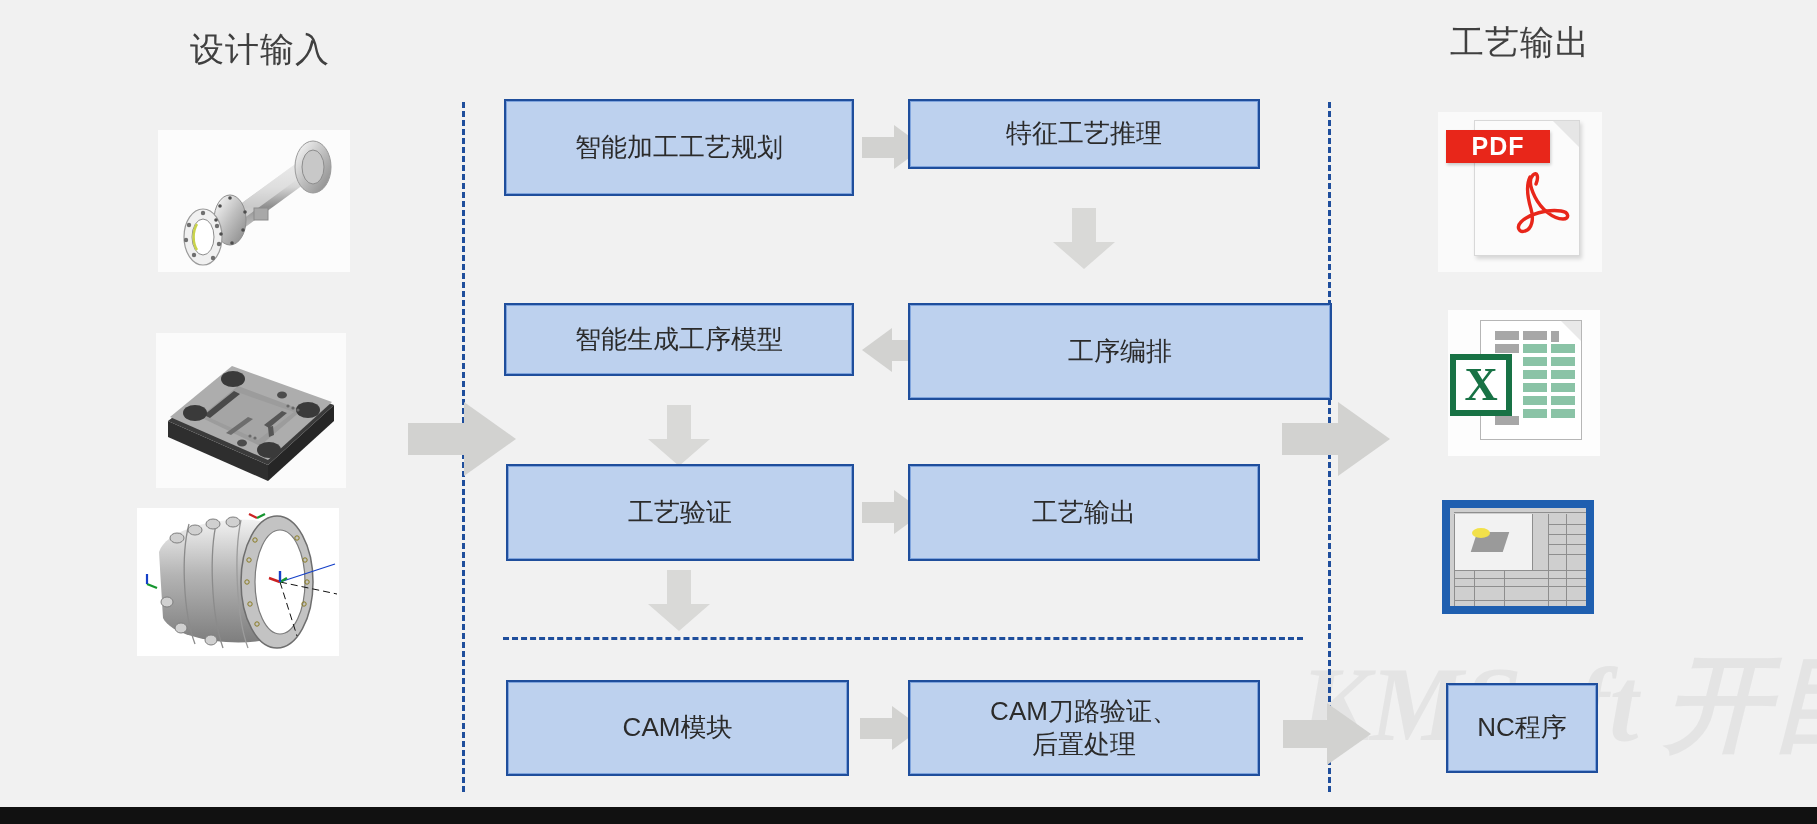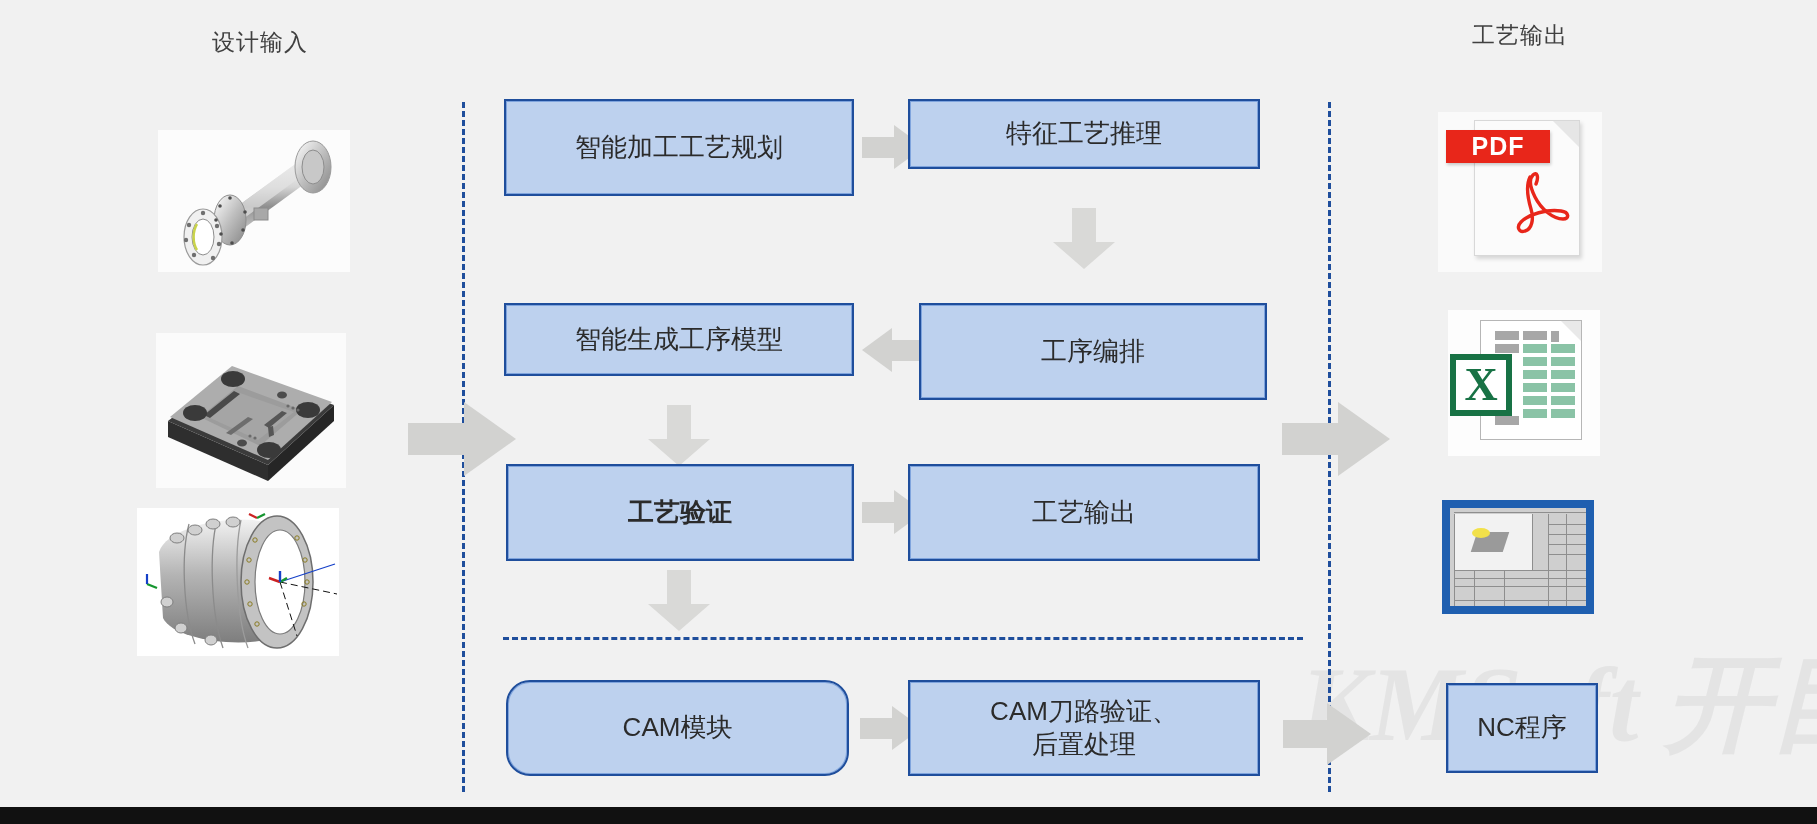--- a/index.html
+++ b/index.html
@@ -24,21 +24,21 @@
     bottom: 0;
     width: 1817px;
     height: 17px;
     background: #111111;
   }
 
   
   .col-title {
     position: absolute;
     color: #404040;
-    font-size: 23px;
+    font-size: 34px;
     letter-spacing: 1px;
     white-space: nowrap;
     text-align: center;
   }
 
   
   .watermark {
     position: absolute;
     left: 1300px;
     top: 630px;
@@ -414,47 +414,47 @@
 
   <div class="pbox" style="left:504px; top:303px; width:350px; height:73px;">智能生成工序模型</div>
 
   <div class="arrow arrow-left" style="left:862px; top:328px; width:62px; height:45px;">
     <div class="head" style="left:0; top:0;
         border-top:22px solid transparent; border-bottom:22px solid transparent;
         border-right-width:30px; border-right-color:#d2d2d0;"></div>
     <div class="shaft" style="left:30px; top:12px; width:32px; height:21px;"></div>
   </div>
 
-  <div class="pbox" style="left:908px; top:303px; width:348px; height:97px;margin-left:11px;">工序编排</div>
+  <div class="pbox" style="left:908px; top:303px; width:424px; height:97px;">工序编排</div>
 
   <div class="arrow arrow-down" style="left:648px; top:405px; width:62px; height:62px;">
     <div class="shaft" style="left:19px; top:0; width:24px; height:34px;"></div>
     <div class="head" style="left:0; top:34px;
         border-left:31px solid transparent; border-right:31px solid transparent;
         border-top-width:27px; border-top-color:#d9d9d7;"></div>
   </div>
 
-  <div class="pbox" style="left:506px; top:464px; width:348px; height:97px;font-weight:bold;">工艺验证</div>
+  <div class="pbox" style="left:506px; top:464px; width:348px; height:97px;">工艺验证</div>
 
   <div class="arrow arrow-right" style="left:862px; top:490px; width:62px; height:45px;">
     <div class="shaft" style="left:0; top:12px; width:32px; height:21px;"></div>
     <div class="head" style="left:32px; top:0;
         border-top-width:22px; border-bottom-width:22px; border-left-width:30px;"></div>
   </div>
 
   <div class="pbox" style="left:908px; top:464px; width:352px; height:97px;">工艺输出</div>
 
   <div class="arrow arrow-down" style="left:648px; top:570px; width:62px; height:62px;">
     <div class="shaft" style="left:19px; top:0; width:24px; height:34px;"></div>
     <div class="head" style="left:0; top:34px;
         border-left:31px solid transparent; border-right:31px solid transparent;
         border-top-width:27px; border-top-color:#d9d9d7;"></div>
   </div>
 
-  <div class="pbox" style="left:506px; top:680px; width:343px; height:96px;border-radius:24px;">CAM模块</div>
+  <div class="pbox" style="left:506px; top:680px; width:343px; height:96px;">CAM模块</div>
 
   <div class="arrow arrow-right" style="left:860px; top:706px; width:62px; height:45px;">
     <div class="shaft" style="left:0; top:12px; width:32px; height:21px;"></div>
     <div class="head" style="left:32px; top:0;
         border-top-width:22px; border-bottom-width:22px; border-left-width:30px;"></div>
   </div>
 
   <div class="pbox" style="left:908px; top:680px; width:352px; height:96px;">CAM刀路验证、
 后置处理</div>
 

